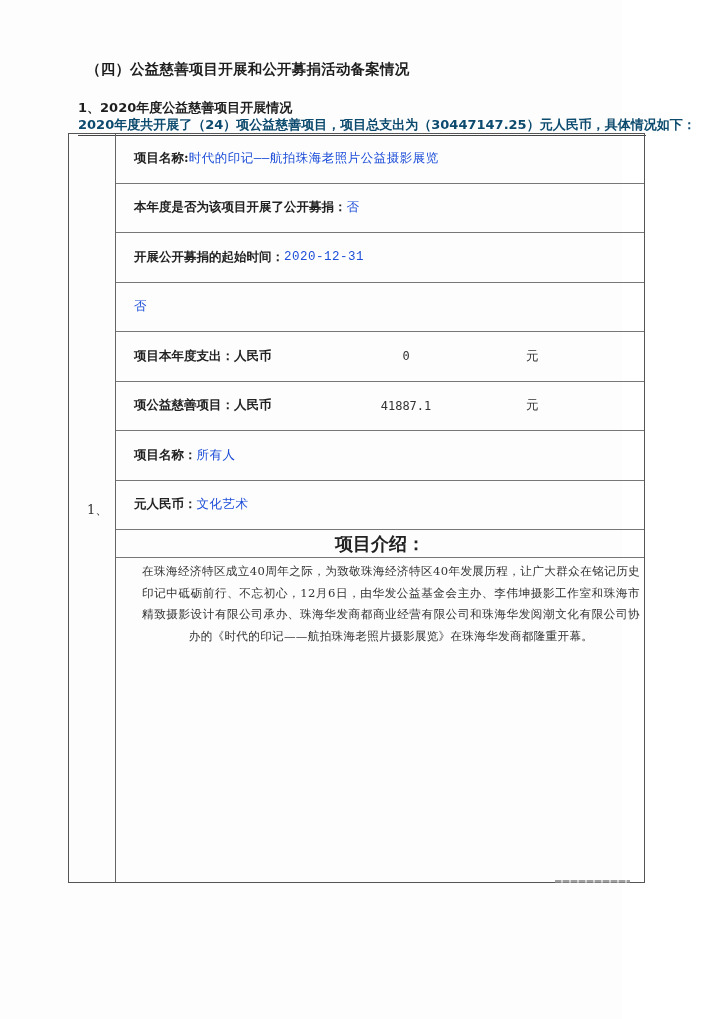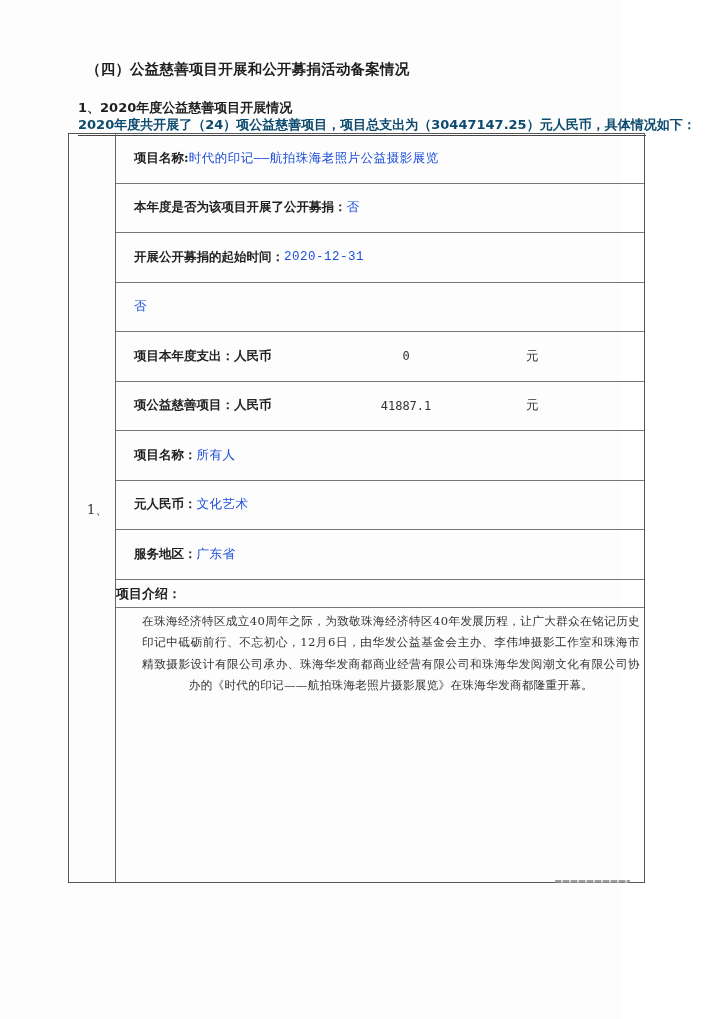--- a/index.html
+++ b/index.html
@@ -115,24 +115,24 @@
     .row .unit {
       position: absolute;
       left: 410px;
       font-family: "DejaVu Serif", serif;
       color: #333;
     }
     .intro-head {
       height: 28px;
       border-bottom: 1.3px solid #777;
       box-sizing: border-box;
-      text-align: left;
-      font-weight: bold;
-      font-family: "DejaVu Serif", serif;
-      font-size: 13px;
+      text-align: center;
+      font-weight: bold;
+      font-family: "DejaVu Serif", serif;
+      font-size: 18px;
       line-height: 28px;
       color: #222;
     }
     .intro-body {
       padding: 3px 4px 0 6px;
       font-family: "DejaVu Serif", serif;
       font-size: 11.6px;
       line-height: 21.5px;
       color: #333;
       text-align: justify;
@@ -191,24 +191,20 @@
         <span class="unit">元</span>
       </div>
       <div class="row">
         <span class="lbl">项目名称：</span>
         <span class="val">所有人</span>
       </div>
       <div class="row">
         <span class="lbl">元人民币：</span>
         <span class="val">文化艺术</span>
       </div>
-      <div class="row">
-        <span class="lbl">服务地区：</span>
-        <span class="val">广东省</span>
-      </div>
 
       <div class="intro-head">项目介绍：</div>
       <div class="intro-body">在珠海经济特区成立40周年之际，为致敬珠海经济特区40年发展历程，让广大群众在铭记历史印记中砥砺前行、不忘初心，12月6日，由华发公益基金会主办、李伟坤摄影工作室和珠海市精致摄影设计有限公司承办、珠海华发商都商业经营有限公司和珠海华发阅潮文化有限公司协办的《时代的印记——航拍珠海老照片摄影展览》在珠海华发商都隆重开幕。</div>
     </div>
   </div>
 
   <div class="scan-mark"></div>
 </div>
 
 </body></html>

